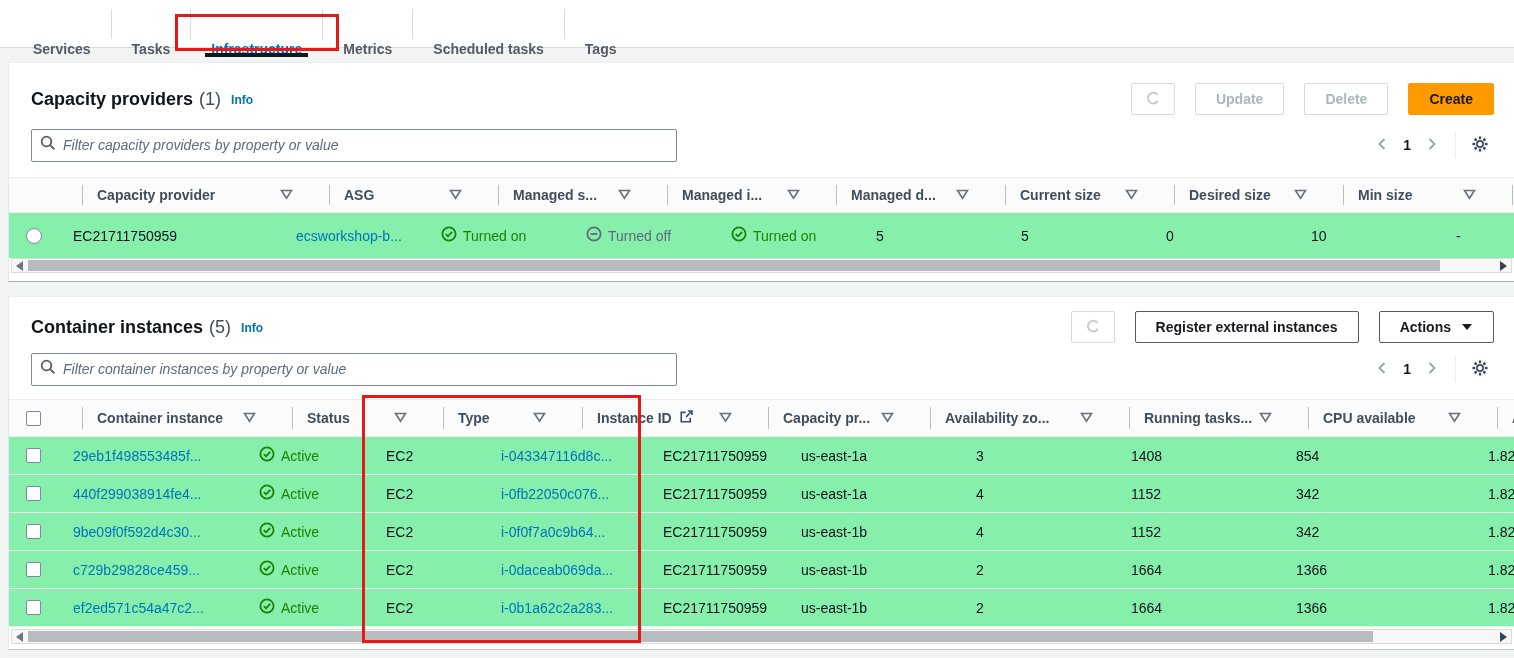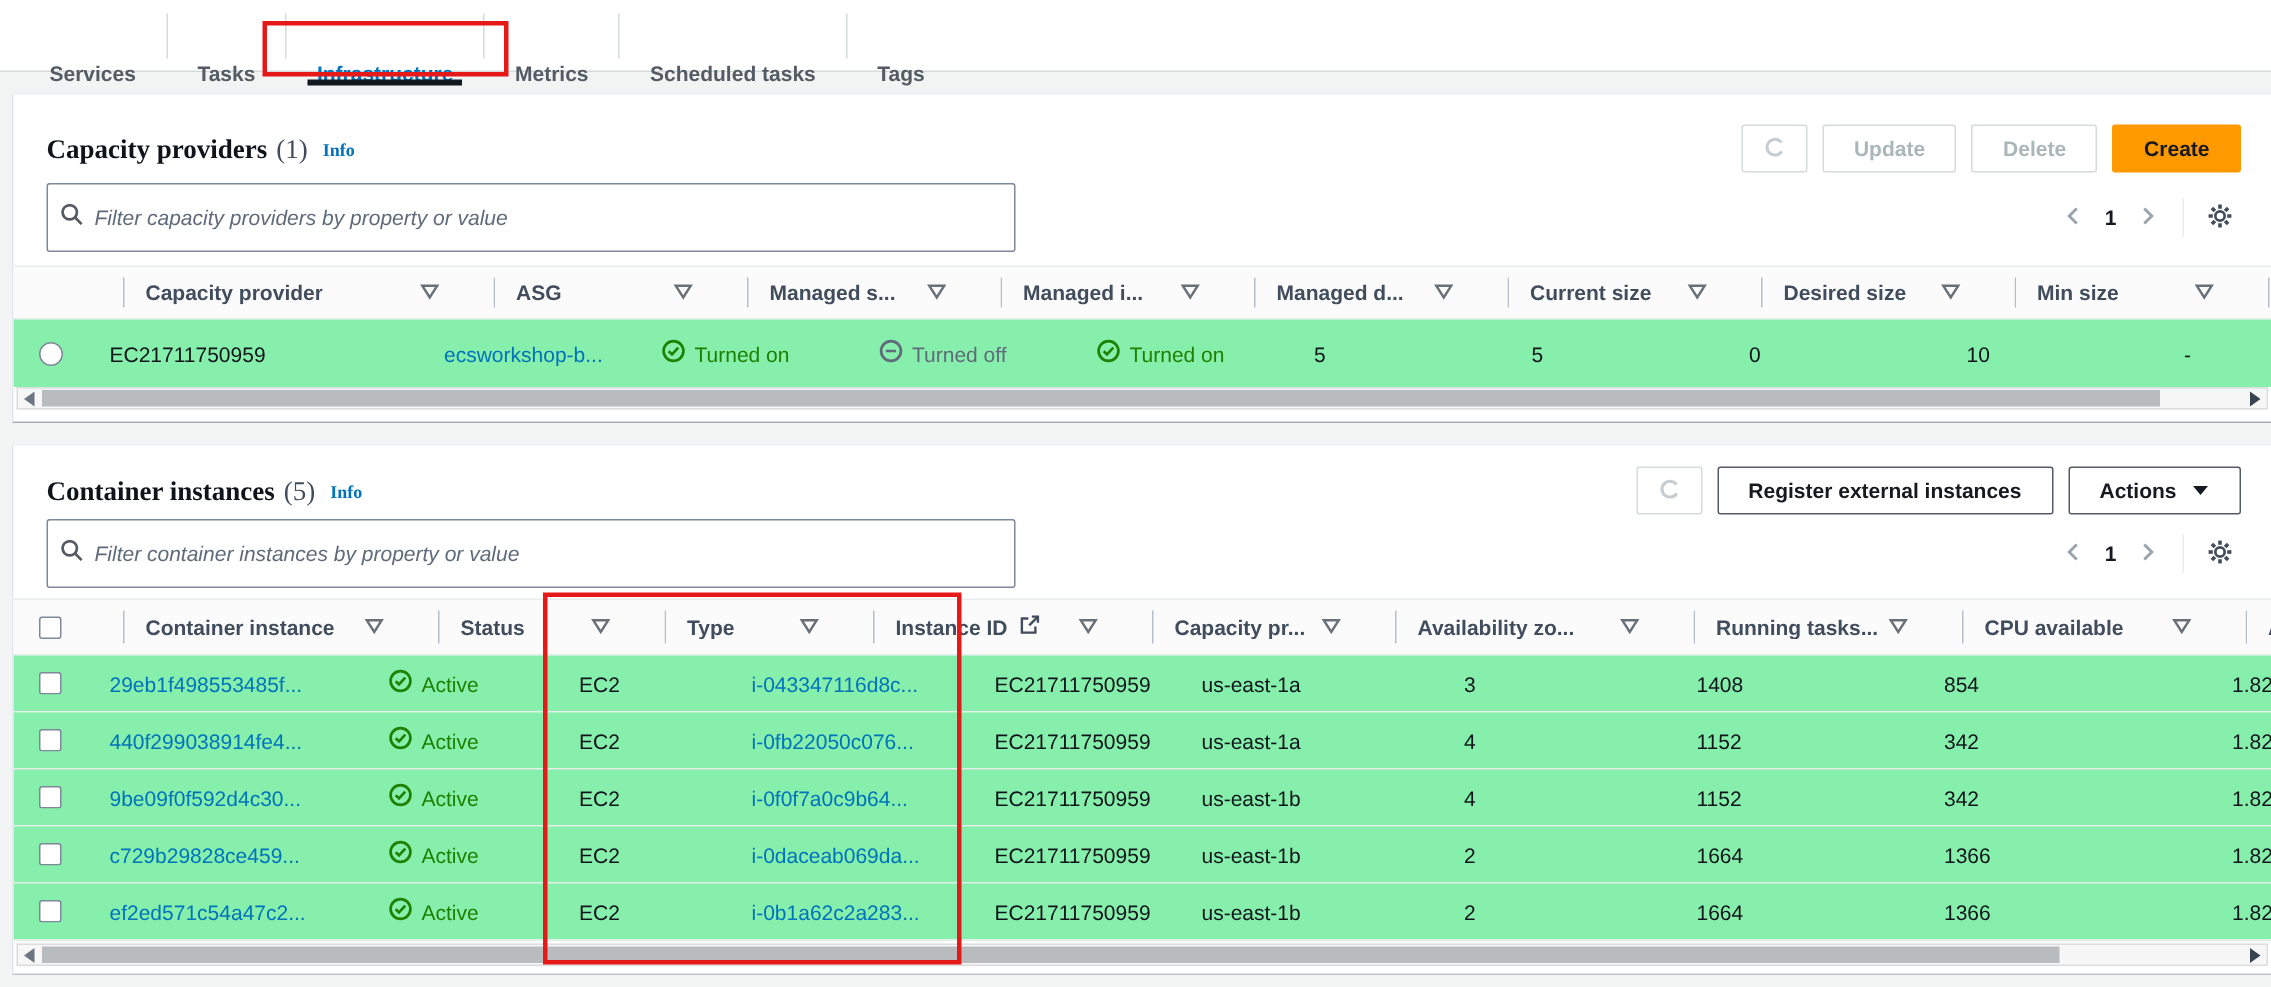--- a/index.html
+++ b/index.html
@@ -21,41 +21,41 @@
   
   .panel { position:absolute; left:8px; right:0; background:#fff;
     border-left:1px solid #e3e8ee; border-top:1px solid #eceff1; overflow:hidden; }
   .panel1 { top:62px; height:220px; border-bottom:1px solid #a8adb4; }
   .panel2 { top:296px; height:354px; border-bottom:1px solid #c0c4c9; }
 
   .sec-head { position:absolute; left:22px; right:20px; display:flex; align-items:center;
     justify-content:space-between; }
   .panel1 .sec-head { top:18px; height:36px; }
   .panel2 .sec-head { top:12px; height:36px; }
-  .sec-title { font-size:18px; font-weight:700; color:#0f141a; display:flex; align-items:baseline;font-family:Liberation Serif, serif; }
+  .sec-title { font-size:18px; font-weight:700; color:#0f141a; display:flex; align-items:baseline; }
   .sec-count { font-weight:400; color:#414d5c; margin-left:6px; }
   .info-link { font-size:12px; font-weight:700; color:#0073bb; margin-left:10px;
     position:relative; top:-1px; cursor:pointer; }
 
-  .btn-group { display:flex; align-items:center; gap:10px; }
+  .btn-group { display:flex; align-items:center; gap:20px; }
   .btn { height:32px; border-radius:2px; font-weight:700; font-size:14px; background:#fff;
     display:inline-flex; align-items:center; justify-content:center; padding:0 20px;
     cursor:pointer; white-space:nowrap; font-family:"Liberation Sans",sans-serif; }
   .btn-disabled { border:1px solid #d5dbdb; color:#aab7b8; cursor:default; }
   .btn-normal { border:1px solid #545b64; color:#16191f; }
   .btn-primary { border:1px solid #ff9900; background:#ff9900; color:#16191f; }
   .btn-icon { width:44px; padding:0; }
   .caret-down { margin-left:10px; display:inline-flex; }
 
   
   .filter-row { position:absolute; left:22px; right:20px; display:flex; align-items:center;
     justify-content:space-between; }
   .panel1 .filter-row { top:66px; height:32px; }
   .panel2 .filter-row { top:56px; height:32px; }
-  .search-box { width:646px; height:46px; border:1px solid #7d8998; border-radius:2px;
+  .search-box { width:646px; height:33px; border:1px solid #7d8998; border-radius:2px;
     background:#fff; display:flex; align-items:center; padding:0 8px; }
   .search-box svg { flex:none; margin-right:7px; }
   .search-box input { border:none; outline:none; flex:1; font-size:14px; color:#16191f;
     background:transparent; font-family:"Liberation Sans",sans-serif; }
   .search-box input::placeholder { color:#5f6b7a; font-style:italic; opacity:1; }
 
   .pager { display:flex; align-items:center; }
   .pg-btn { width:26px; height:26px; display:inline-flex; align-items:center; justify-content:center;
     cursor:pointer; background:none; border:none; }
   .pg-num { font-size:14px; font-weight:700; color:#16191f; padding:0 8px; }

